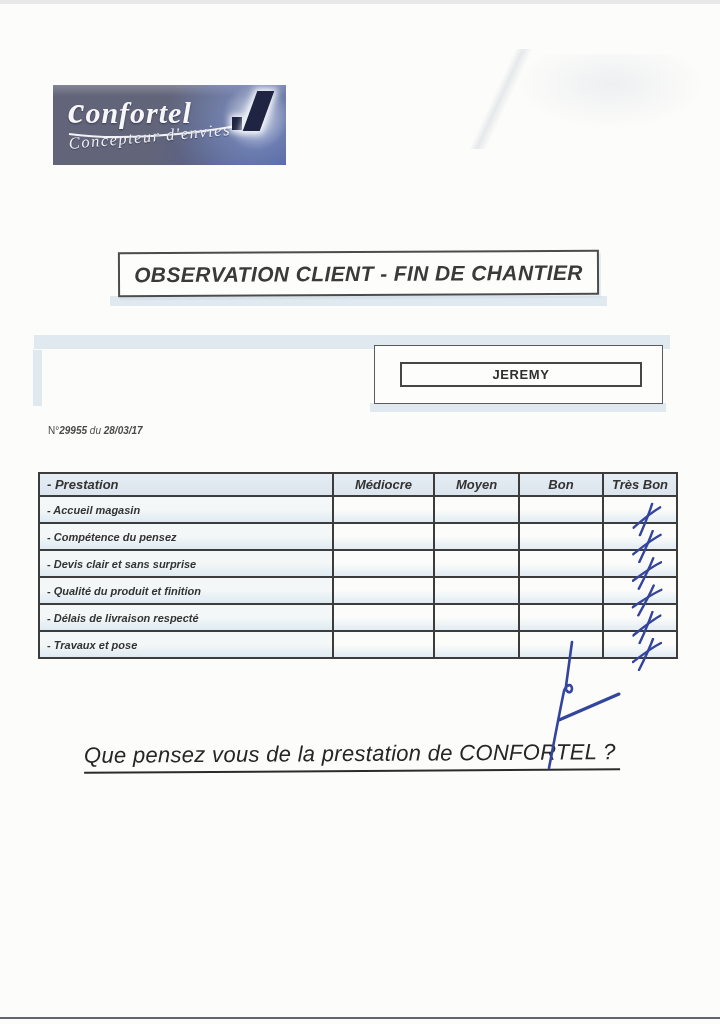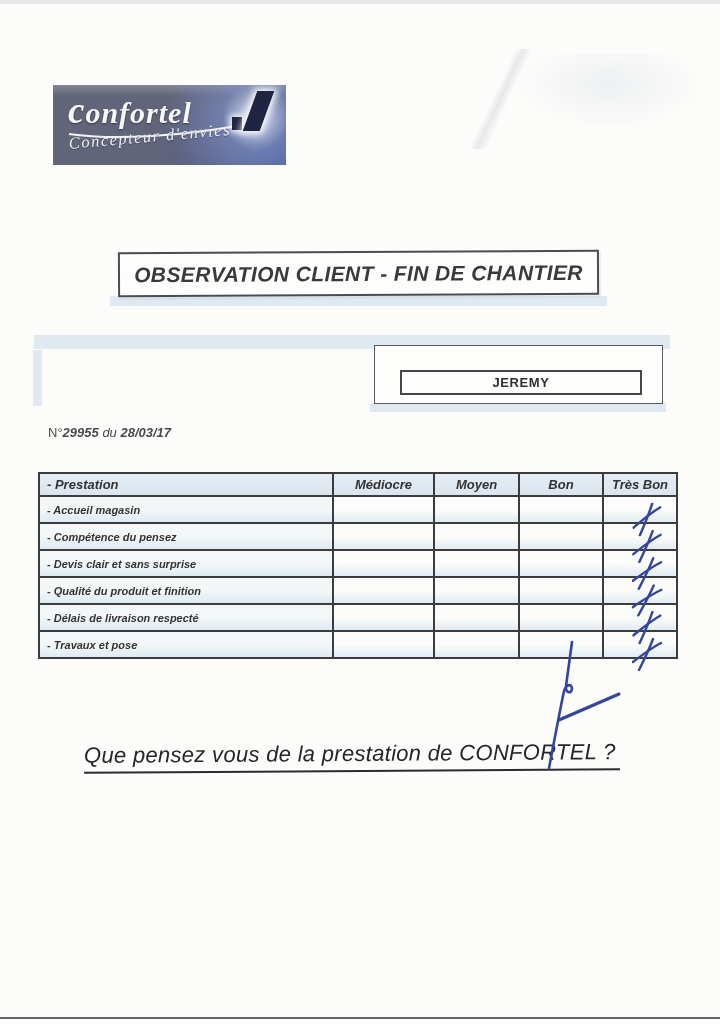--- a/index.html
+++ b/index.html
@@ -84,27 +84,27 @@
   }
   .client-box span {
     position:absolute; left:9px; top:7px;
     font-weight:bold; font-style:italic; font-size:11.5px; color:#404040; letter-spacing:0.2px;
   }
   .advisor-outer {
     position:absolute; left:374px; top:341px; width:289px; height:59px;
     border:1.5px solid #5a5a5a; background:#fdfdfc;
   }
   .advisor-inner {
-    position:absolute; left:25px; top:24px; width:242px; height:25px;
+    position:absolute; left:25px; top:16px; width:242px; height:25px;
     border:2px solid #464646;
     display:flex; align-items:center; justify-content:center;
   }
   .advisor-inner span { font-weight:bold; font-size:13px; letter-spacing:0.6px; color:#2f2f2f; }
 
-  .ref-line { position:absolute; left:48px; top:421px; font-size:13px; color:#4a4a4a; }
+  .ref-line { position:absolute; left:48px; top:421px; font-size:10px; color:#4a4a4a; }
   .ref-line .plain { font-style:normal; }
   .ref-line .bi { font-weight:bold; font-style:italic; }
   .ref-line .i { font-style:italic; }
 
   
   .ratings {
     position:absolute; left:38px; top:468px; width:638px;
     border-collapse:collapse; table-layout:fixed;
   }
   .ratings th, .ratings td {

